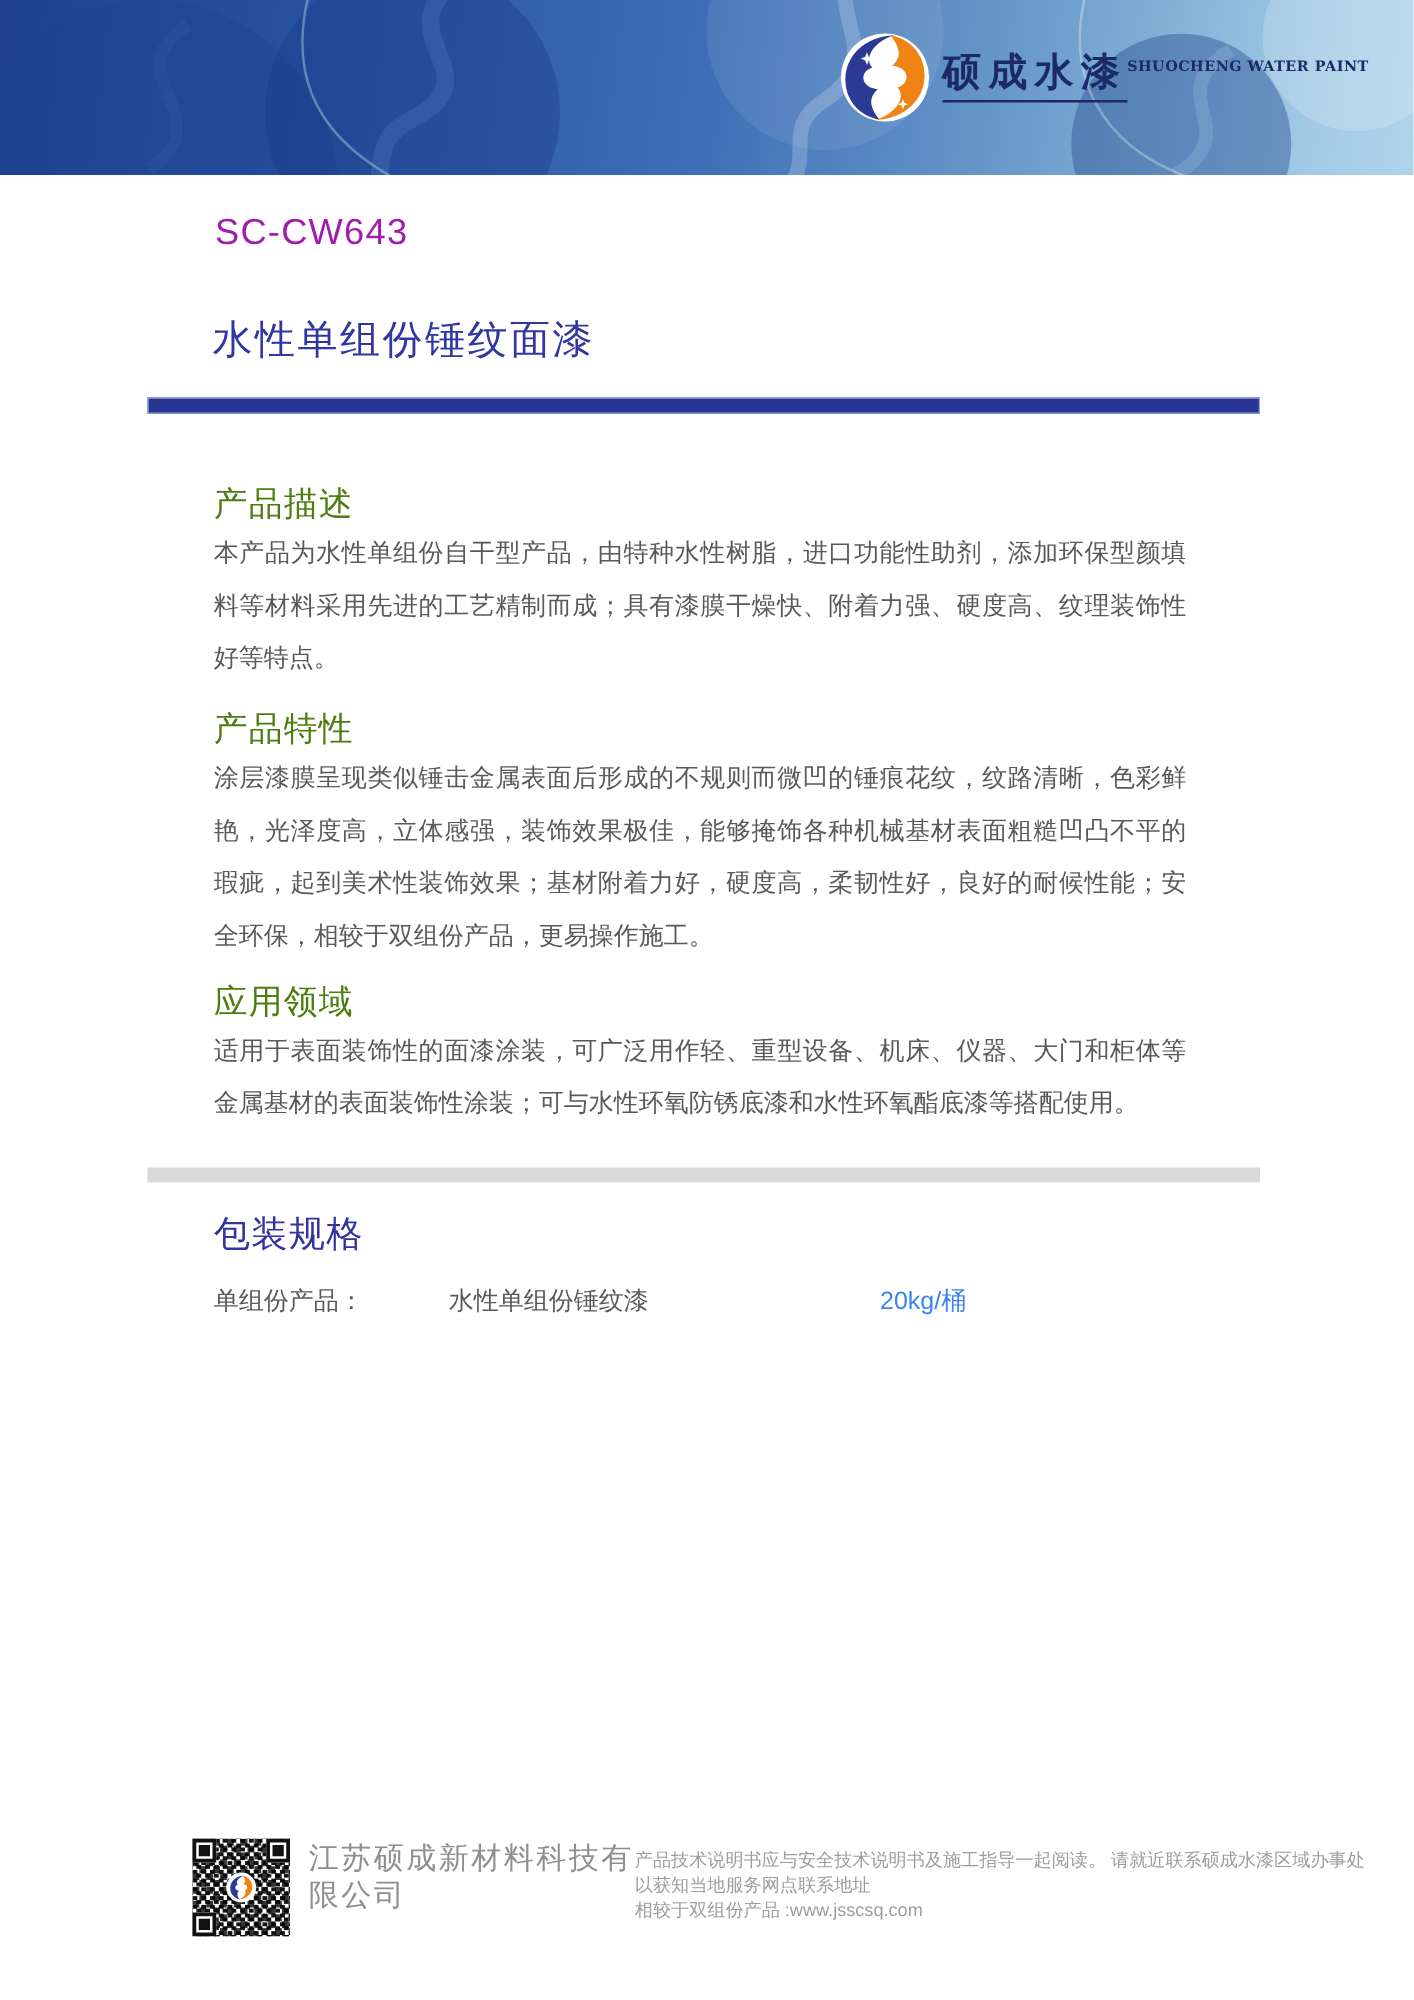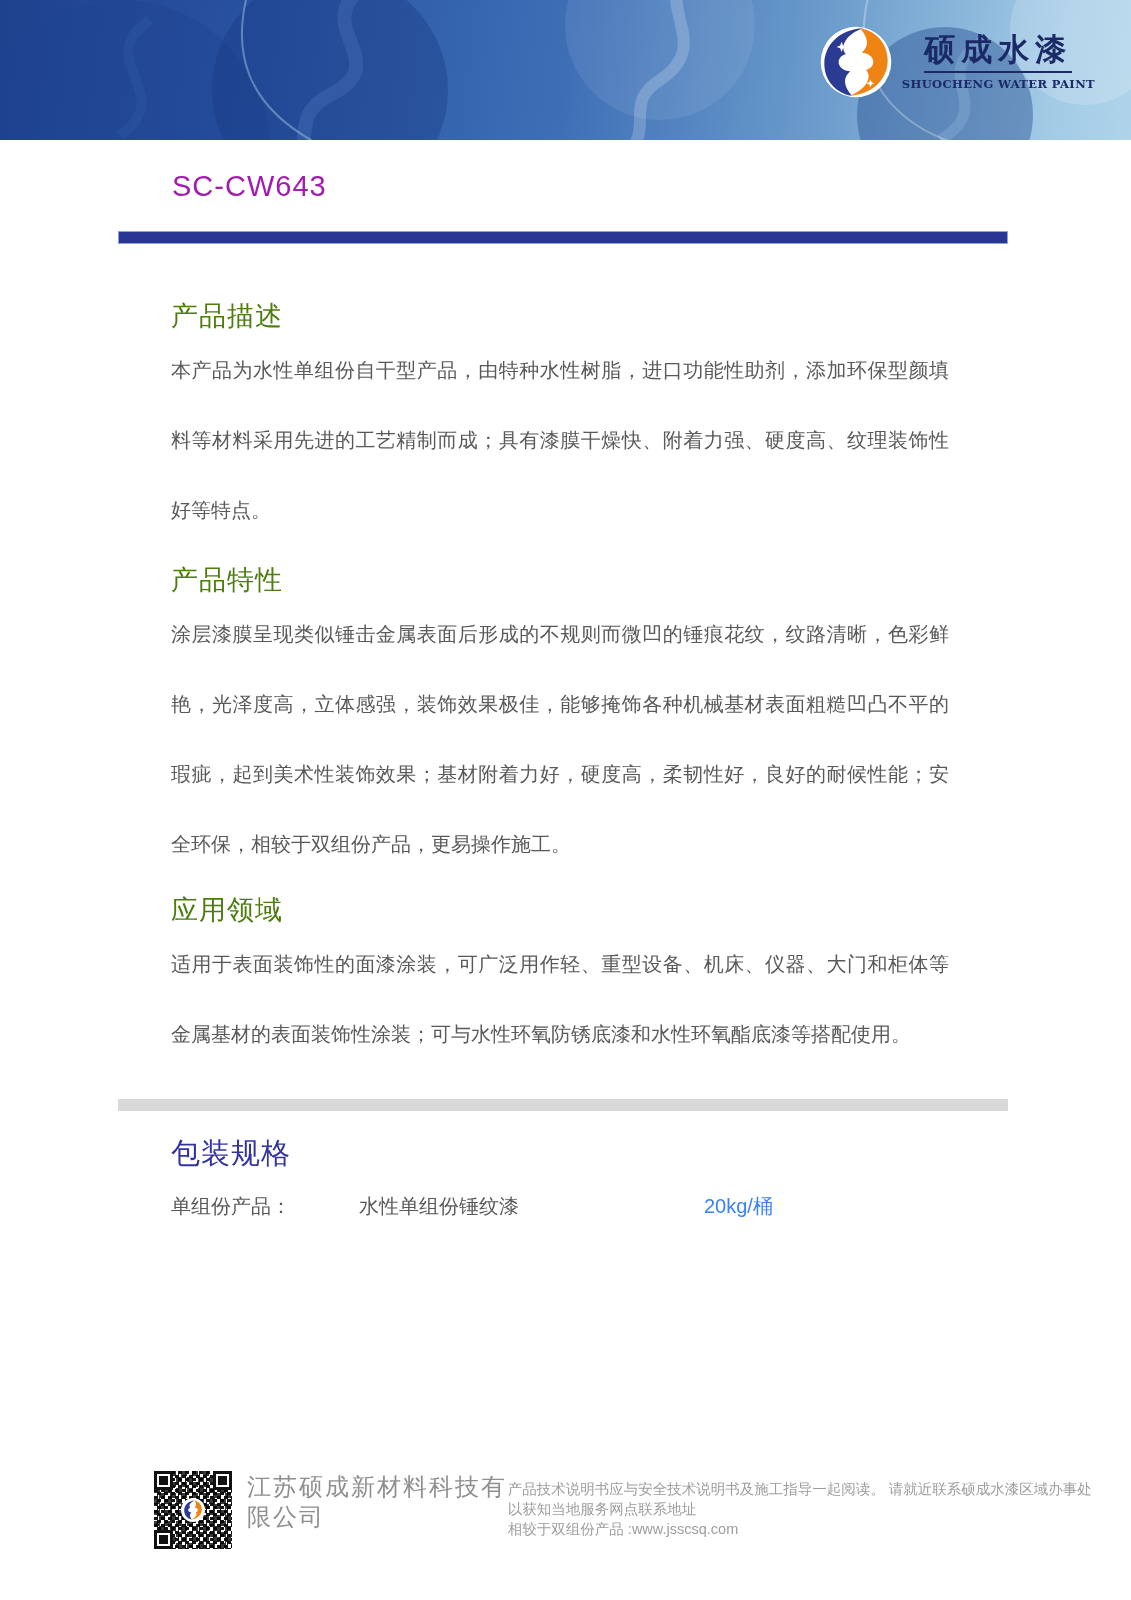--- a/index.html
+++ b/index.html
@@ -12,21 +12,21 @@
   
   .banner {
     position:absolute; top:0; left:0; width:1131px; height:140px;
     background:linear-gradient(97deg,#1f418e 0%,#2a55a4 26%,#3e6fb6 50%,#6f9fcd 74%,#a3cbe6 93%,#afd4ea 100%);
     overflow:hidden;
   }
   .banner svg.pattern { position:absolute; top:0; left:0; }
 
   .logo { position:absolute; top:26px; right:36px; display:flex; align-items:center; gap:10px; }
   .logo-mark { width:72px; height:72px; }
-  .logo-text { display:flex; flex-direction:column; align-items:center; }
+  .logo-text { display:flex; flex-direction:row; align-items:flex-start; }
   .logo-cn {
     font-family:"DejaVu Serif","Liberation Serif",serif; font-weight:bold;
     font-size:31px; line-height:1.05; color:#1b2a66; letter-spacing:6px;
     padding-bottom:5px; border-bottom:2px solid #1b2a66; white-space:nowrap;
   }
   .logo-en {
     font-family:"DejaVu Serif","Liberation Serif",serif; font-weight:bold;
     font-size:11.5px; color:#1b2a66; margin-top:4px; letter-spacing:0.4px; white-space:nowrap;
   }
 
@@ -42,21 +42,21 @@
     font-weight:500; color:#3136a0; letter-spacing:2px;
   }
   .navy-bar {
     margin:27px 0 0 118px; width:890px; height:13px;
     background:#283593; border:1px solid #8ea2d6; box-sizing:border-box;
   }
   .gray-bar { margin:30px 0 0 118px; width:890px; height:12px; background:#d9d9d9; }
 
   .sec { margin-left:171px; width:778px; }
   .sec h3 { margin:0; font-size:27px; line-height:32px; font-weight:500; color:#4d7c0f; letter-spacing:1px; }
-  .sec p  { margin:3px 0 0 0; font-size:20px; line-height:70px; color:#595959; text-align:justify; }
+  .sec p  { margin:3px 0 0 0; font-size:20px; line-height:42px; color:#595959; text-align:justify; }
   .sec1 { margin-top:56px; }
   .sec2 { margin-top:19px; }
   .sec3 { margin-top:15px; }
 
   .pack { margin-left:171px; }
   .pack h3 { margin:26px 0 0 0; font-size:29px; line-height:32px; font-weight:500; color:#3434a0; letter-spacing:1px; }
   .pack-row { display:flex; margin-top:23px; font-size:20px; line-height:28px; color:#595959; }
   .pack-label { width:188px; }
   .pack-product { width:345px; }
   .pack-spec { color:#3b82f6; }
@@ -111,20 +111,21 @@
       </svg>
       <div class="logo-text">
         <div class="logo-cn">硕成水漆</div>
         <div class="logo-en">SHUOCHENG WATER PAINT</div>
       </div>
     </div>
   </div>
 
   <div class="content">
     <div class="product-code">SC-CW643</div>
+    <div class="product-name">水性单组份锤纹面漆</div>
     <div class="navy-bar"></div>
 
     <div class="sec sec1">
       <h3>产品描述</h3>
       <p>本产品为水性单组份自干型产品，由特种水性树脂，进口功能性助剂，添加环保型颜填料等材料采用先进的工艺精制而成；具有漆膜干燥快、附着力强、硬度高、纹理装饰性好等特点。</p>
     </div>
 
     <div class="sec sec2">
       <h3>产品特性</h3>
       <p>涂层漆膜呈现类似锤击金属表面后形成的不规则而微凹的锤痕花纹，纹路清晰，色彩鲜艳，光泽度高，立体感强，装饰效果极佳，能够掩饰各种机械基材表面粗糙凹凸不平的瑕疵，起到美术性装饰效果；基材附着力好，硬度高，柔韧性好，良好的耐候性能；安全环保，相较于双组份产品，更易操作施工。</p>

